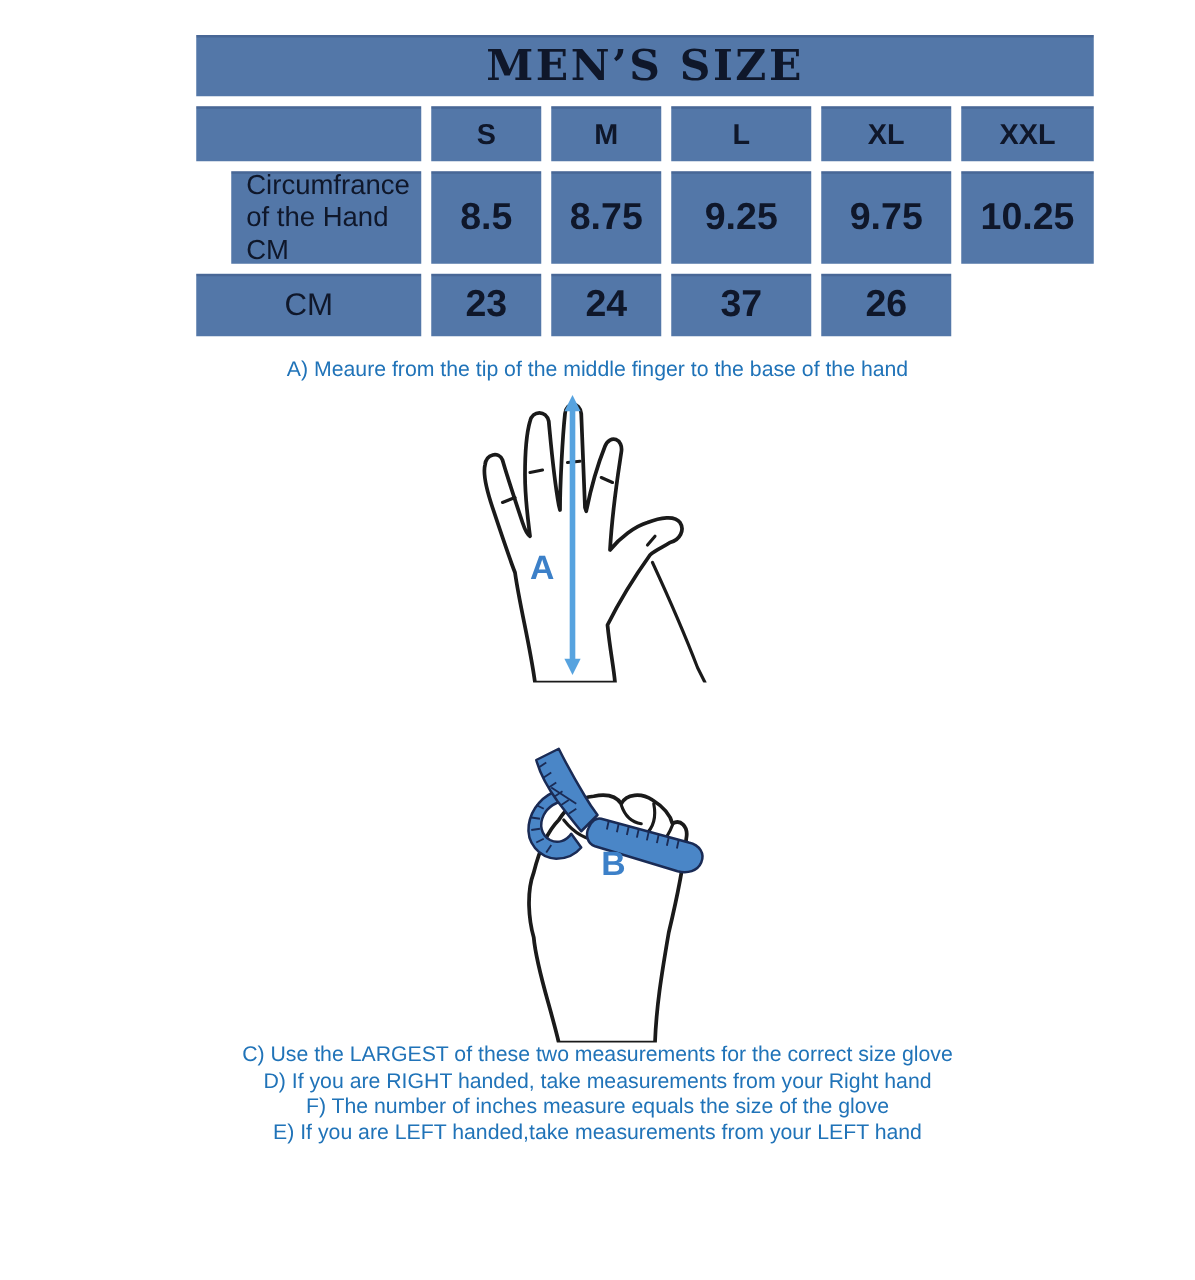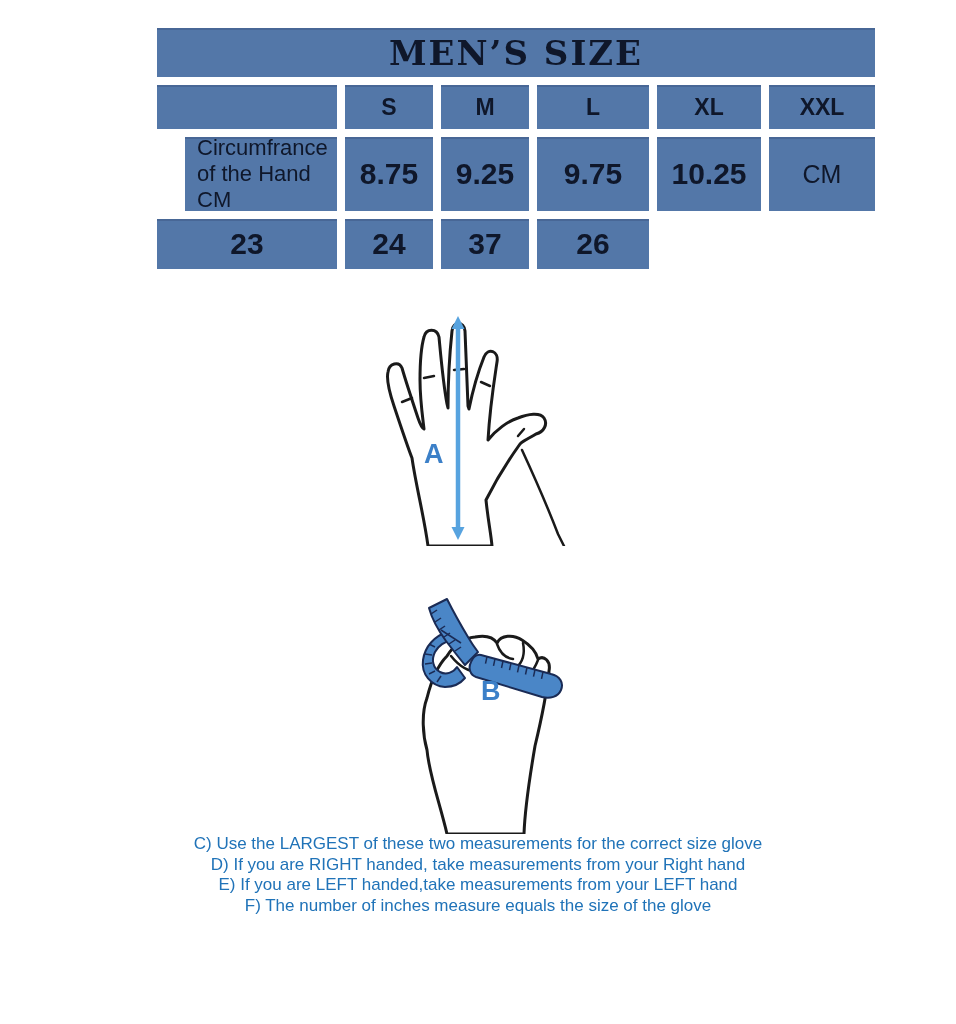--- a/index.html
+++ b/index.html
@@ -83,32 +83,34 @@
     <div class="cell cell-title">MEN’S SIZE</div>
 
     <div class="cell cell-empty"></div>
     <div class="cell cell-size">S</div>
     <div class="cell cell-size">M</div>
     <div class="cell cell-size">L</div>
     <div class="cell cell-size">XL</div>
     <div class="cell cell-size">XXL</div>
 
     <div class="cell cell-rowlabel">Circumfrance of the Hand CM</div>
+    <div class="cell cell-value">8.5</div>
     <div class="cell cell-value">8.75</div>
     <div class="cell cell-value">9.25</div>
     <div class="cell cell-value">9.75</div>
     <div class="cell cell-value">10.25</div>
 
     <div class="cell cell-rowlabel-center">CM</div>
     <div class="cell cell-value">23</div>
     <div class="cell cell-value">24</div>
     <div class="cell cell-value">37</div>
     <div class="cell cell-value">26</div>
   </div>
 
+  <div class="instr instr-a">A) Meaure from the tip of the middle finger to the base of the hand</div>
 
   <svg class="hand-svg" viewBox="0 0 222 236" xmlns="http://www.w3.org/2000/svg">
     <g stroke="#1a1a1a" stroke-width="3" fill="#ffffff" stroke-linecap="round" stroke-linejoin="round">
       <path d="M60,236
                C56,206 48,176 44,148
                C40,138 34,120 26,96
                C22,84 18,70 20,62
                C21,53 31,51 34,58
                C38,72 44,90 50,108
                C52,114 54,118 56,119
@@ -196,17 +198,17 @@
         <path d="M40,78 l7,-1"></path>
       <path d="M44,88 l6,-3"></path>
         <path d="M52,96 l4,-6"></path>
     </g>
     <text class="diagram-label" x="96" y="114">B</text>
   </svg>
 
   <div class="instr instr-block">
     <div>C) Use the LARGEST of these two measurements for the correct size glove</div>
     <div>D) If you are RIGHT handed, take measurements from your Right hand</div>
+    <div>F) The number of inches measure equals the size of the glove</div>
     <div>E) If you are LEFT handed,take measurements from your LEFT hand</div>
-    <div>F) The number of inches measure equals the size of the glove</div>
   </div>
 
 </div>
 
 </body></html>

